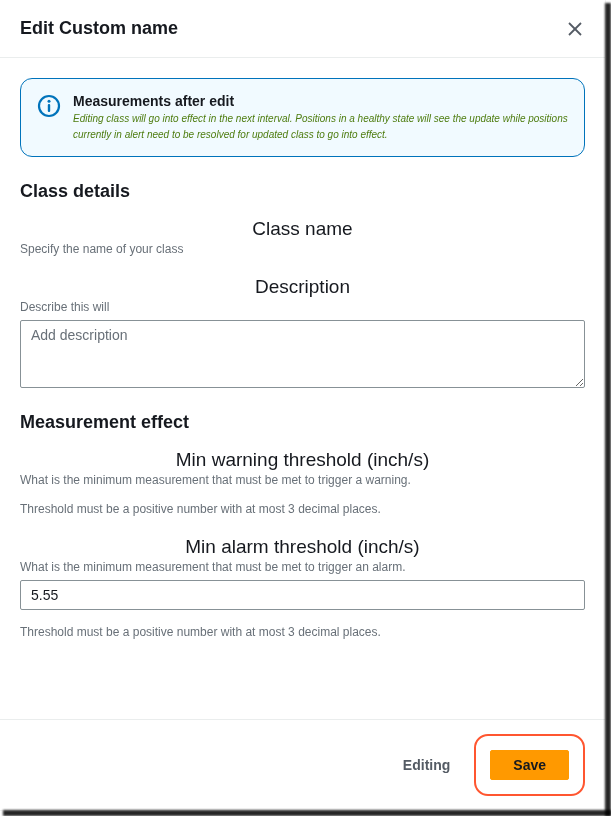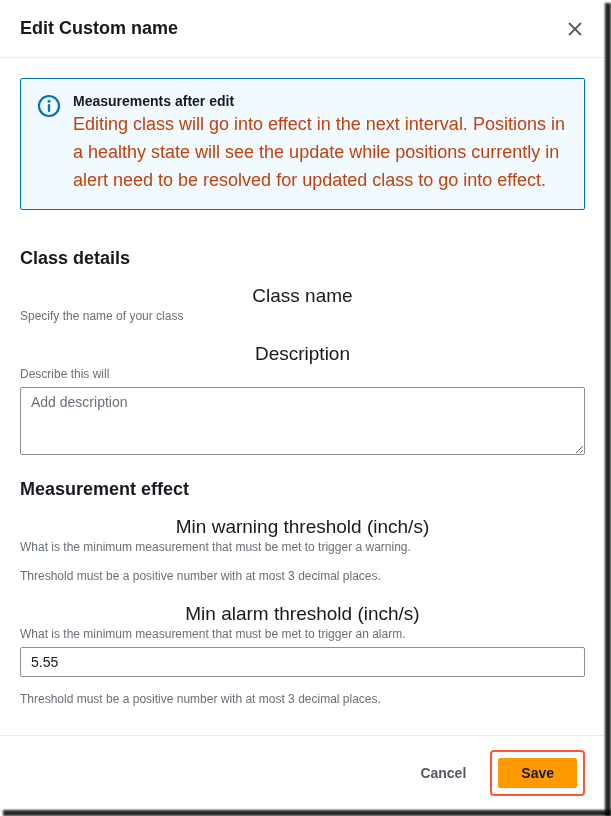--- a/index.html
+++ b/index.html
@@ -47,45 +47,46 @@
       border: none;
     }
     .modal-body {
       flex: 1;
       padding: 20px 20px 10px 20px;
       overflow-y: auto;
     }
     .info-box {
       border: 1px solid #0073bb;
       background: #f1faff;
-      border-radius: 2px;
+      border-radius: 12px;
       padding: 14px 16px;
       display: flex;
       gap: 12px;
-      margin-bottom: 38px;
+      margin-bottom: 24px;
     }
     .info-icon-wrap {
       flex-shrink: 0;
       width: 24px;
       height: 24px;
       margin-top: 1px;
     }
     .info-text {
       flex: 1;
     }
     .info-title {
       font-weight: 700;
       font-size: 14px;
       color: #16191f;
       margin-bottom: 2px;
     }
     .info-desc {
-      font-size: 18px;
+      font-size: 10px;
       line-height: 1.55;
-      color: #c2410c;
+      color: #4d7c0f;
+      font-style: italic;
     }
     .section-title {
       font-size: 18px;
       font-weight: 700;
       color: #16191f;
       margin-bottom: 16px;
       margin-top: 17px;
     }
     .field-group {
       margin-bottom: 20px;
@@ -147,22 +148,22 @@
       border: 1px solid #ff9900;
       border-radius: 2px;
       font-size: 14px;
       font-weight: 700;
       color: #16191f;
       padding: 6px 22px;
       cursor: pointer;
     }
     .save-highlight {
       border: 2px solid #ff5630;
-      border-radius: 4px;
-      padding: 6px;
+      border-radius: 14px;
+      padding: 14px;
       display: inline-block;
     }
     .shadow-bottom {
       position: absolute;
       left: 3px;
       right: 0;
       bottom: 0;
       height: 6px;
       background: rgba(0,0,0,0.85);
       filter: blur(1px);
@@ -231,21 +232,21 @@
     <div class="field-group">
       <label class="field-label">Min alarm threshold (inch/s)</label>
       <div class="field-hint">What is the minimum measurement that must be met to trigger an alarm.</div>
       <input type="text" value="5.55" style="">
       <div class="field-constraint">Threshold must be a positive number with at most 3 decimal places.</div>
     </div>
 
   </div>
 
   <div class="modal-footer">
-    <button class="btn-cancel">Cancel</button>
+    <button class="btn-cancel">Editing</button>
     <span class="save-highlight">
       <button class="btn-save">Save</button>
     </span>
   </div>
 </div>
 
 <div class="shadow-right"></div>
 <div class="shadow-bottom"></div>
 
 </body></html>

